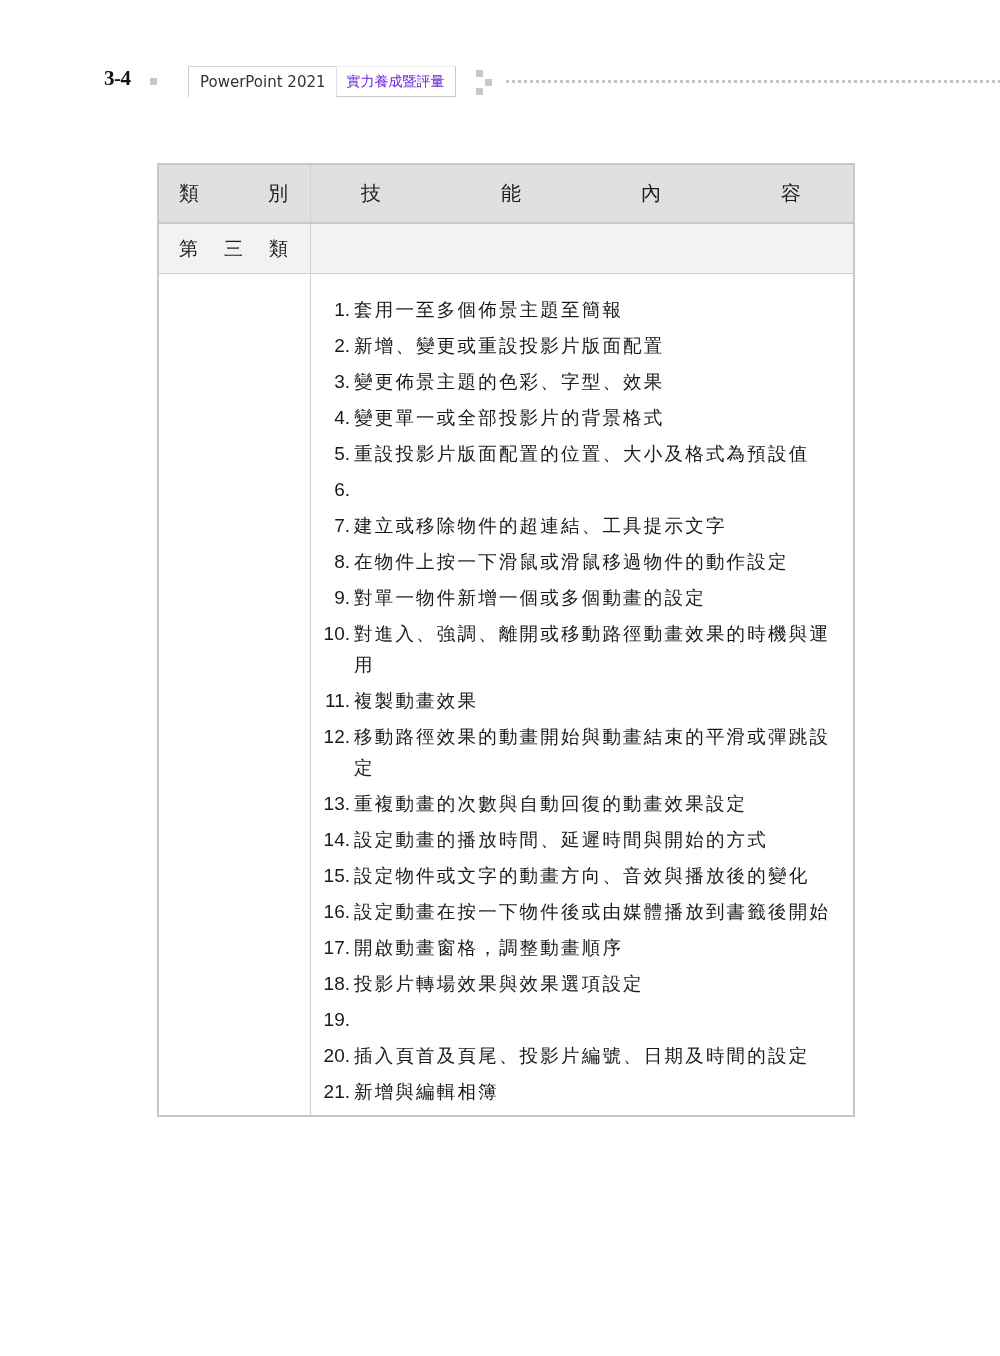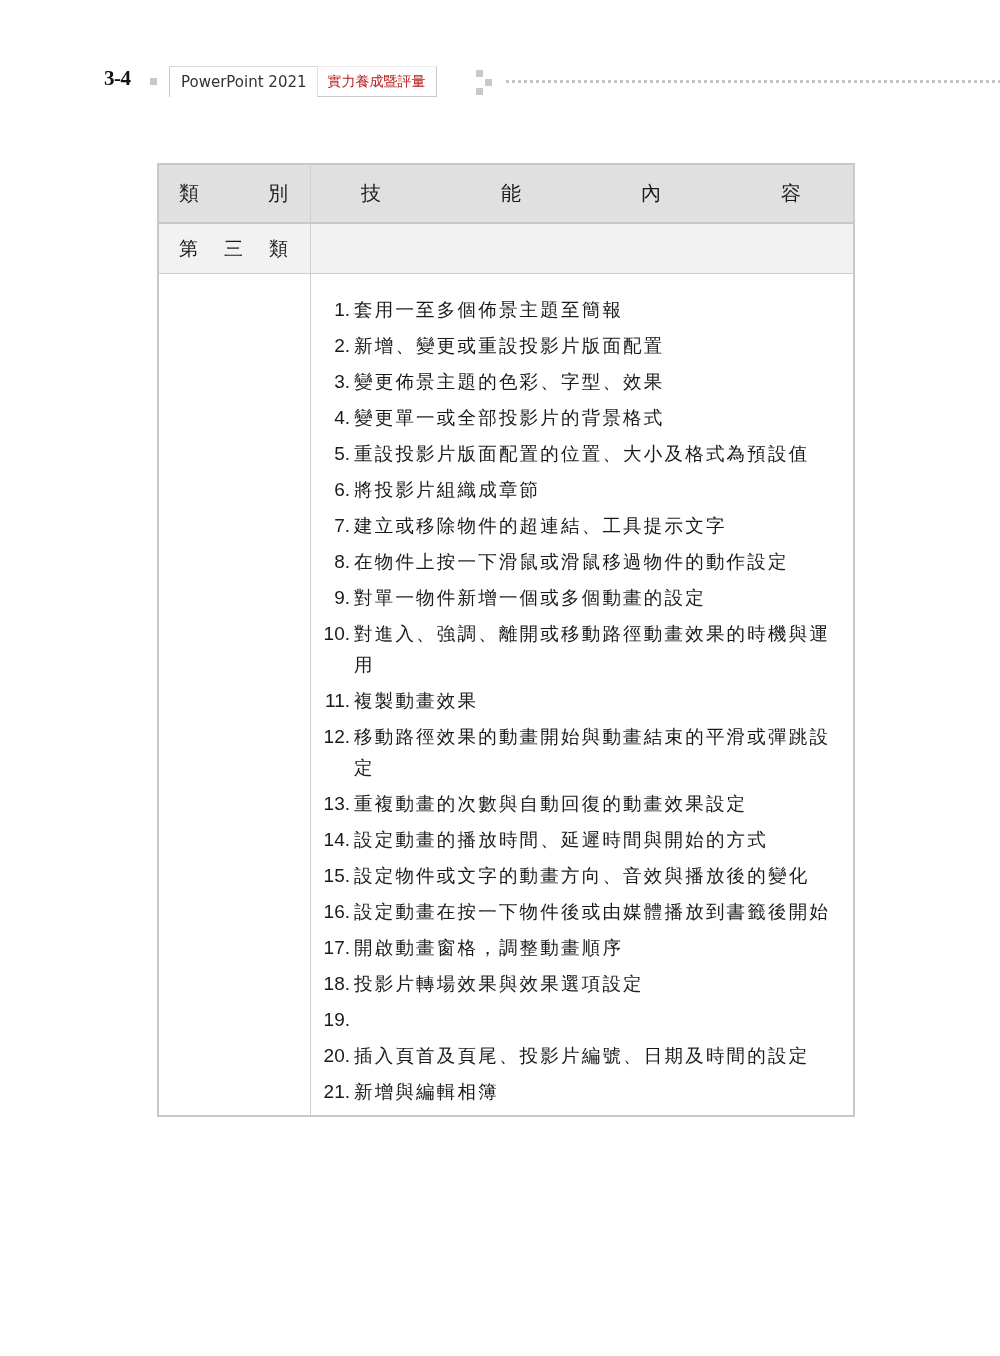--- a/index.html
+++ b/index.html
@@ -6,23 +6,23 @@
     body { width: 1000px; height: 1356px; position: relative; overflow: hidden;
            font-family: "DejaVu Sans", "Liberation Sans", sans-serif; color: #1a1a1a; }
 
     .page-header { position: absolute; left: 14px; top: 0; width: 1000px; height: 110px; }
     .page-num { position: absolute; left: 90px; top: 66px; font-family: "Liberation Serif", "DejaVu Serif", serif;
                 font-weight: bold; font-size: 21px; color: #111; letter-spacing: -0.5px; }
     .sep-square { position: absolute; left: 136px; top: 78px; width: 7px; height: 7px; background: #c8c8c8; }
     .tab-box { position: absolute; left: 155px; top: 66px; height: 31px; display: flex; align-items: stretch; }
     .tab-a { border-left: 1px solid #c9c9c9; border-top: 1px solid #d9d9d9; padding: 0 10px 0 11px;
              font-family: "DejaVu Sans", sans-serif; font-size: 15px; color: #333; display: flex; align-items: center;
-             height: 31px; box-sizing: border-box; }
+             height: 31px; box-sizing: border-box; margin-left: 19px; }
     .tab-b { border-right: 1px solid #c9c9c9; border-bottom: 1px solid #c9c9c9; border-left: 1px solid #e0e0e0;
-             border-top: 1px solid #ededed; padding: 0 10px; margin-top: 0; font-size: 14px; color: #b91c1c;
+             border-top: 1px solid #ededed; padding: 0 10px; margin-top: 0; font-size: 14px; color: #6d28d9;
              display: flex; align-items: center; height: 31px; box-sizing: border-box; background: #fff; }
     .deco { position: absolute; left: 462px; top: 70px; width: 20px; height: 28px; }
     .deco span { position: absolute; width: 7px; height: 7px; background: #c8c8c8; }
     .dots { position: absolute; left: 492px; top: 80px; width: 508px; height: 3px;
             background-image: linear-gradient(to right, #c4c4c4 0 3px, transparent 3px 100%);
             background-size: 6px 3px; background-repeat: repeat-x; }
 
     .skill-table { position: absolute; left: 157px; top: 163px; width: 698px; height: 954px;
                    border: 2px solid #c8c8c8; box-sizing: border-box; }
     .row { position: absolute; left: 0; width: 694px; display: flex; box-sizing: border-box; }
@@ -112,21 +112,20 @@
         <li class="skill-item">
             <span class="skill-num">4.</span>
             <span class="skill-text">變更單一或全部投影片的背景格式</span>
           </li>
         <li class="skill-item">
             <span class="skill-num">5.</span>
             <span class="skill-text">重設投影片版面配置的位置、大小及格式為預設值</span>
           </li>
         <li class="skill-item">
             <span class="skill-num">6.</span>
-            <span class="skill-text">將投影片組織成章節</span>
           </li>
         <li class="skill-item">
             <span class="skill-num">7.</span>
             <span class="skill-text">建立或移除物件的超連結、工具提示文字</span>
           </li>
         <li class="skill-item">
             <span class="skill-num">8.</span>
             <span class="skill-text">在物件上按一下滑鼠或滑鼠移過物件的動作設定</span>
           </li>
         <li class="skill-item">

